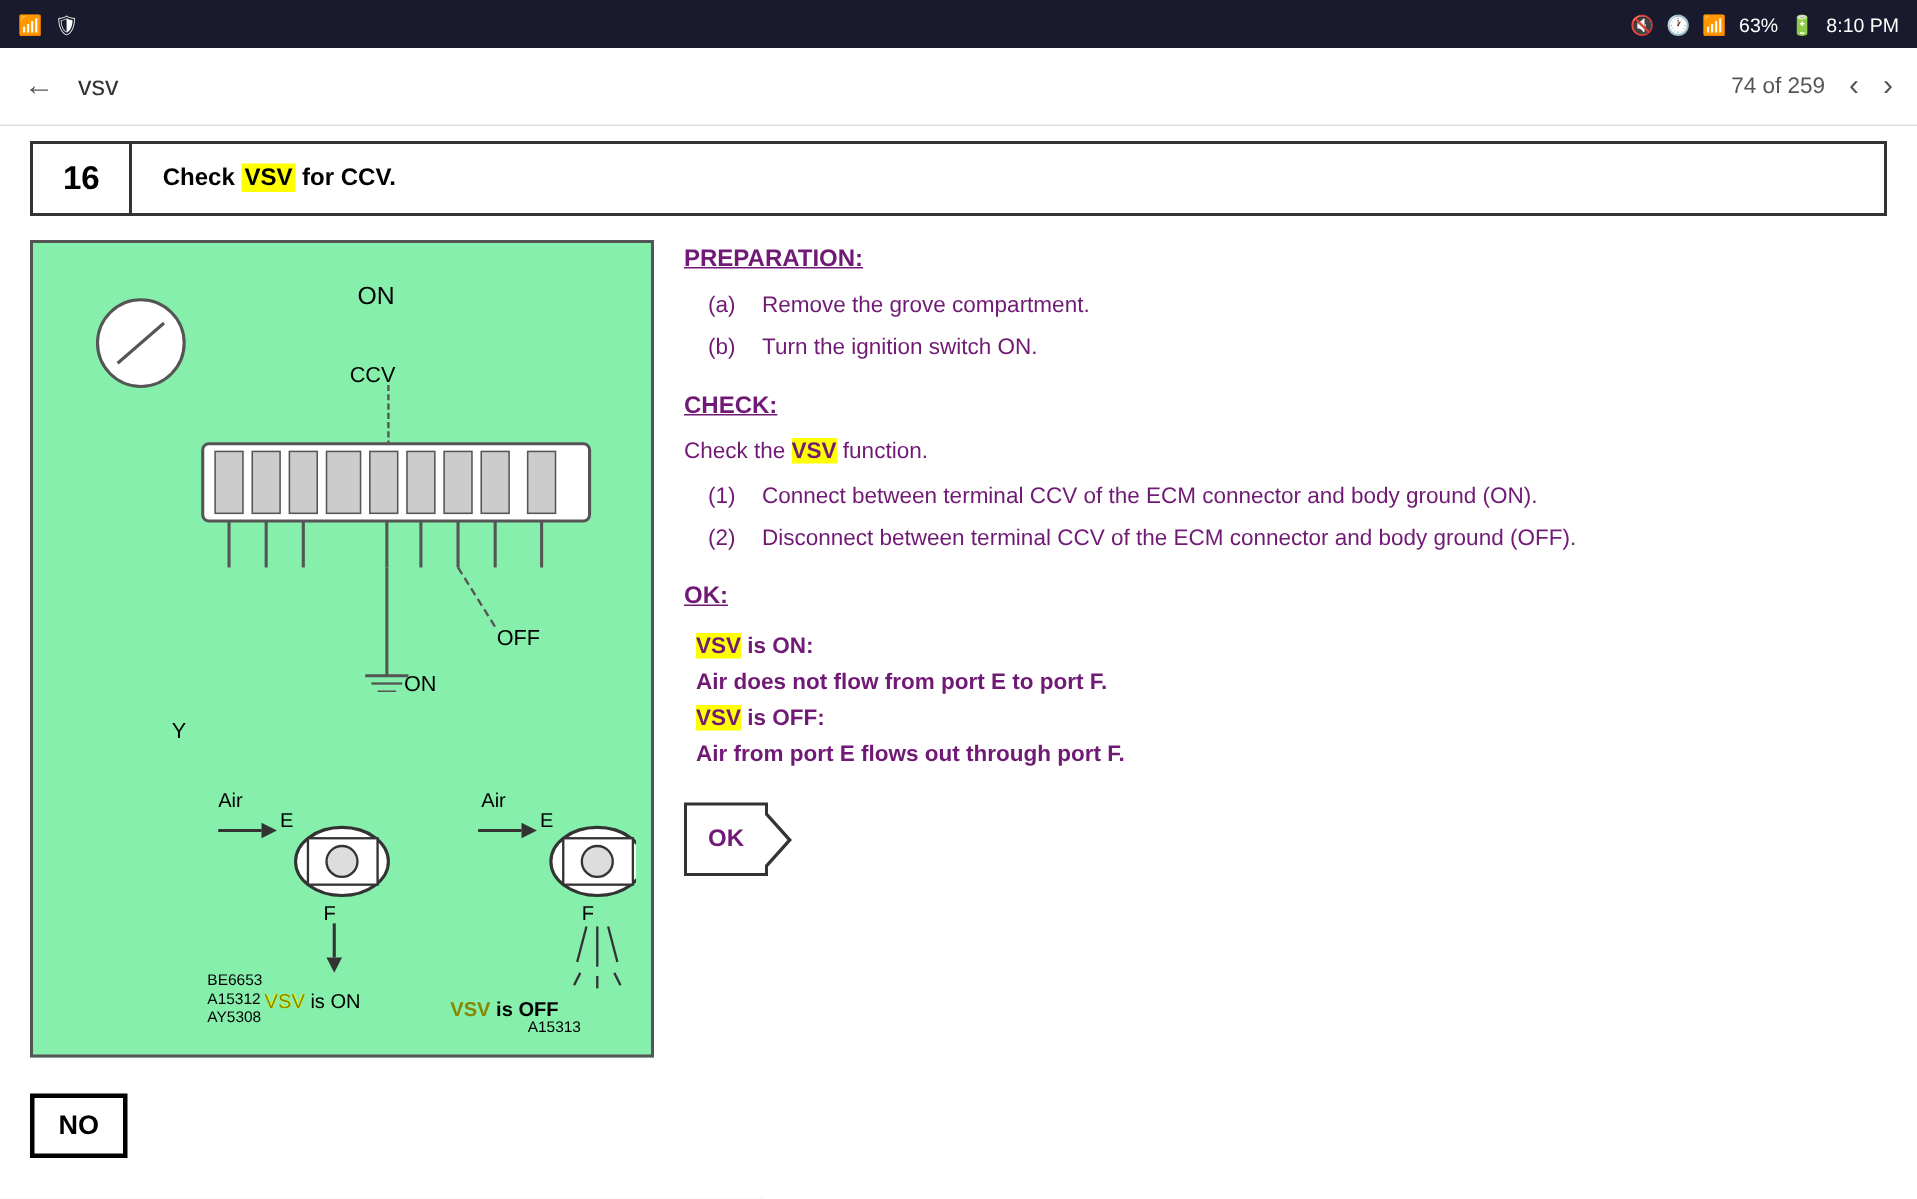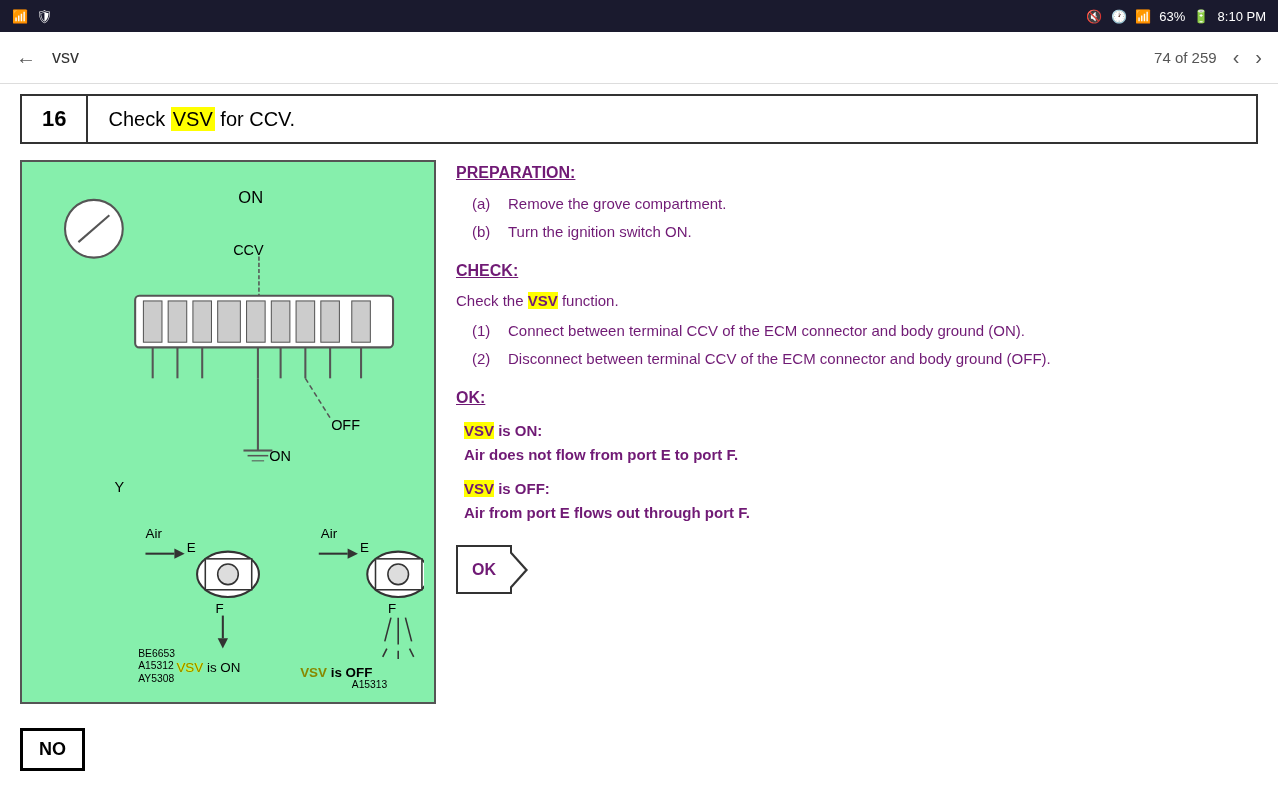--- a/index.html
+++ b/index.html
@@ -84,22 +84,22 @@
     }
     .step-number {
       font-size: 22px;
       font-weight: bold;
       padding: 10px 20px;
       border-right: 2px solid #333;
       min-width: 60px;
       text-align: center;
     }
     .step-title {
-      font-size: 20px;
-      font-weight: normal;
+      font-size: 16px;
+      font-weight: bold;
       padding: 10px 20px;
     }
     .step-title .highlight {
       background-color: #ffff00;
       padding: 1px 2px;
     }
 
     
     .content-row {
       display: flex;
@@ -338,21 +338,21 @@
 
       <div class="ok-section">
         <div class="ok-label">OK:</div>
         <div class="vsv-on-block">
           <div class="vsv-label">
             <span style="background-color:#ffff00;">VSV</span>
             <span> is ON:</span>
           </div>
           <div style="font-weight:bold;">Air does not flow from port E to port F.</div>
         </div>
-        <div class="vsv-off-block" style="margin-top:10px;">
+        <div class="vsv-off-block" style="margin-top:0;">
           <div class="vsv-label">
             <span style="background-color:#ffff00;">VSV</span>
             <span> is OFF:</span>
           </div>
           <div style="font-weight:bold;">Air from port E flows out through port F.</div>
         </div>
       </div>
 
       <div class="goto-box">
         <div style="display:flex; align-items:stretch;">

